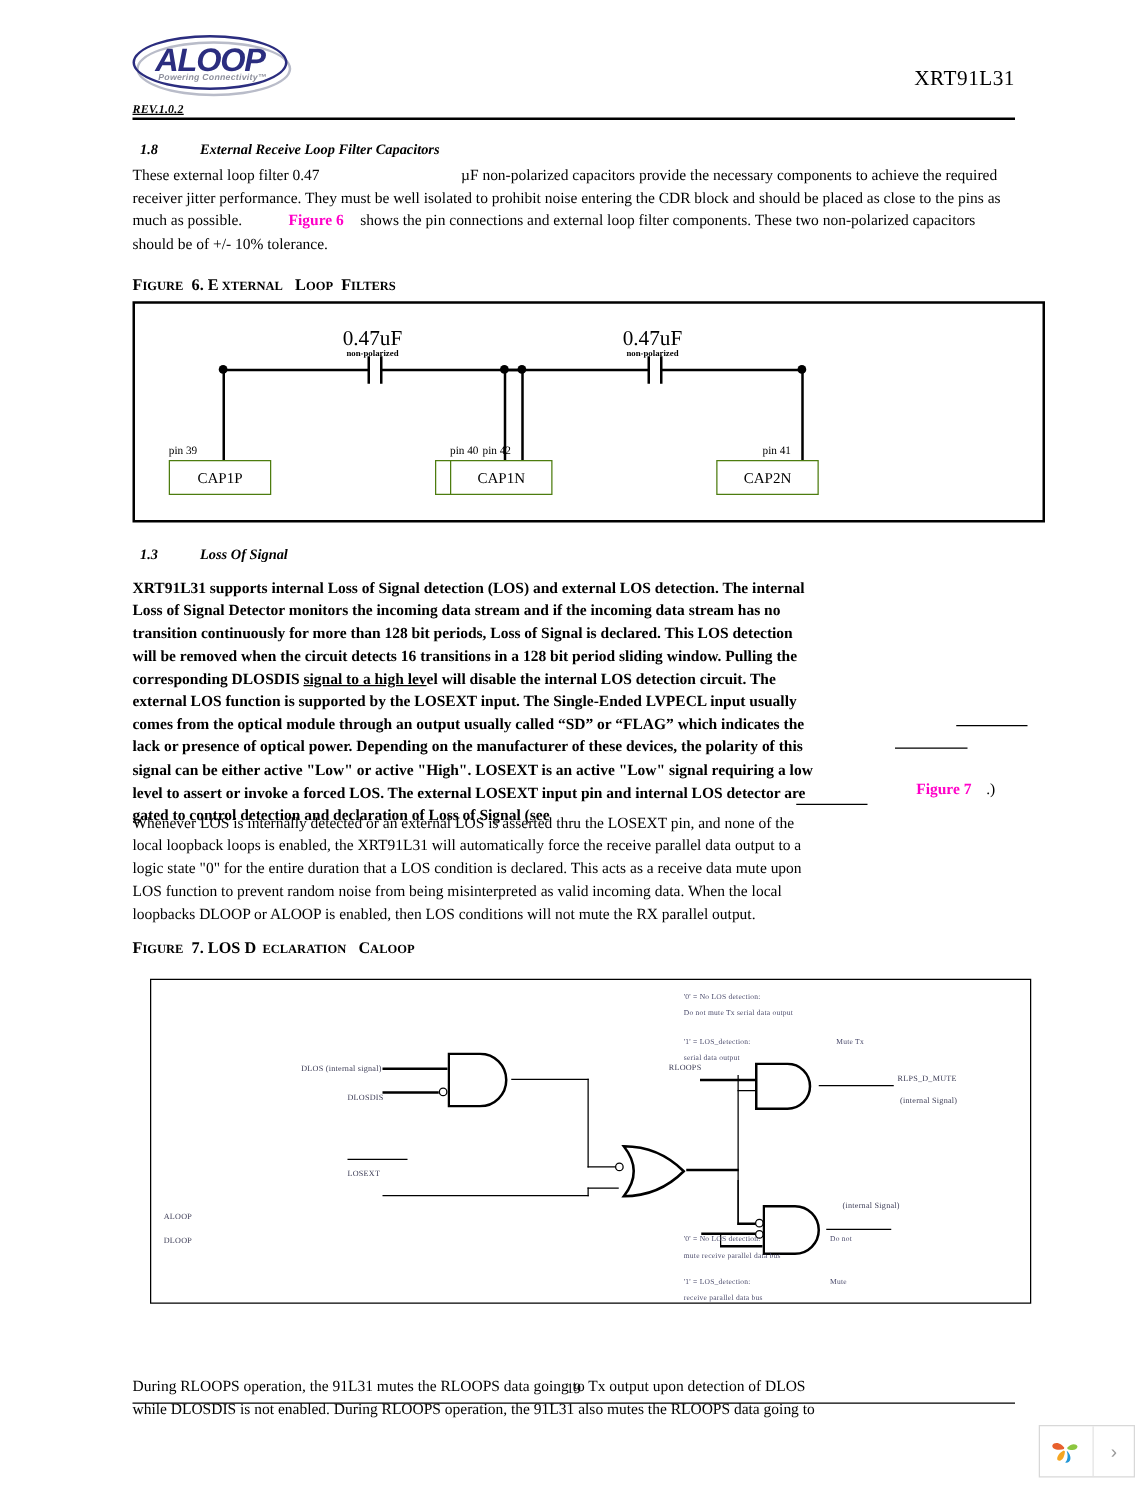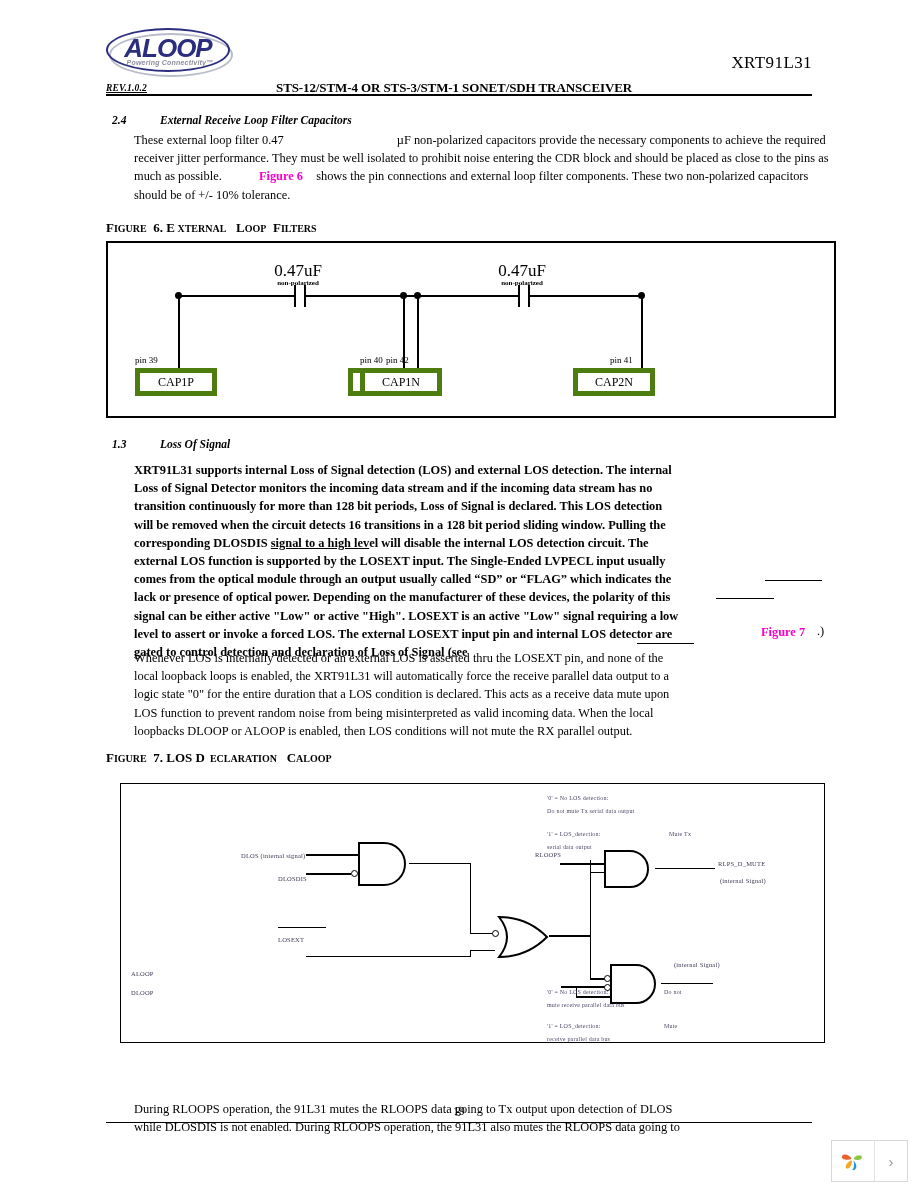--- a/index.html
+++ b/index.html
@@ -81,21 +81,20 @@
   }
   .sec-title {
     font-size: 11.5px; font-style: italic; font-weight: bold;
   }
 
   
   .body-text {
     font-size: 12.4px;
     line-height: 18.2px;
     text-align: left;
-    margin-left: 28px;
   }
   .body-text p { margin: 0; }
   .fig-ref { color: #ff00c8; font-weight: bold; }
   .uline { text-decoration: underline; }
 
   
   .fig-cap { font-size: 11px; font-weight: bold; }
   .fig-cap .big { font-size: 13px; }
   .fig-cap .sm  { font-size: 10px; }
 
@@ -112,21 +111,21 @@
   }
 
   
   .wire { background: #000; }
   .node-dot {
     width: 7px; height: 7px; border-radius: 50%;
     background: #000;
   }
   .cap-plate { width: 2px; height: 22px; background: #000; }
   .pin-box {
-    border: 5px solid #4d7c0f; box-sizing: border-box;
+    border: 1px solid #4d7c0f; box-sizing: border-box;
     background: #fff;
     font-size: 12px;
     display: flex; align-items: center; justify-content: center;
     font-family: "Liberation Serif", serif;
   }
   .cap-val { font-size: 17px; text-align: center; }
   .cap-sub { font-size: 7px; text-align: center; font-weight: bold; }
   .pin-lbl { font-size: 9px; }
 
   
@@ -180,25 +179,24 @@
 
   <div class="abs logo-wrap">
     <div class="logo-ellipse-shadow"></div>
     <div class="logo-ellipse"></div>
     <div class="logo-text">ALOOP</div>
     <div class="logo-tag">Powering Connectivity™</div>
   </div>
 
   <div class="abs part-no">XRT91L31</div>
   <div class="abs rev">REV.1.0.2</div>
-  <div class="abs hdr-title">STS-12/STM-4 OR STS-3/STM-1 SONET/SDH TRANSCEIVER</div>
   <div class="abs hdr-rule"></div>
 
   <div class="abs" style="left:112px; top:110px;">
-    <span class="sec-num">2.4</span>
+    <span class="sec-num">1.8</span>
   </div>
   <div class="abs" style="left:160px; top:110px;">
     <span class="sec-title">External Receive Loop Filter Capacitors</span>
   </div>
 
   <div class="abs body-text" style="left:106px; top:131px; width:706px;">
     <p>
       <span>These external loop filter 0.47</span>
       <span style="display:inline-block; width:110px;"></span><span>µF non-polarized capacitors provide the necessary components to achieve the required receiver jitter performance. They must be well isolated to prohibit noise entering the CDR block and should be placed as close to the pins as much as possible.</span>
       <span style="display:inline-block; width:34px;"></span><span class="fig-ref">Figure 6</span>

